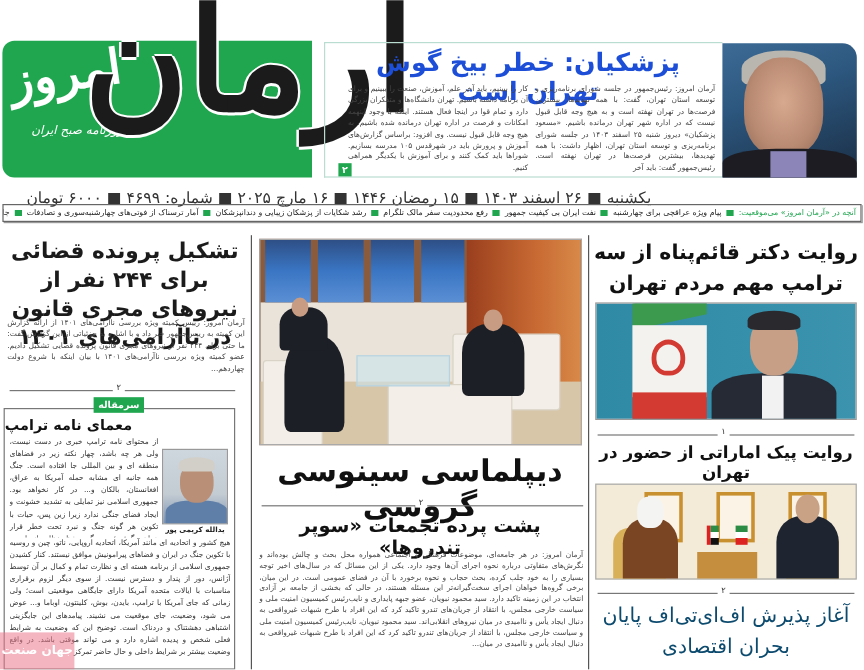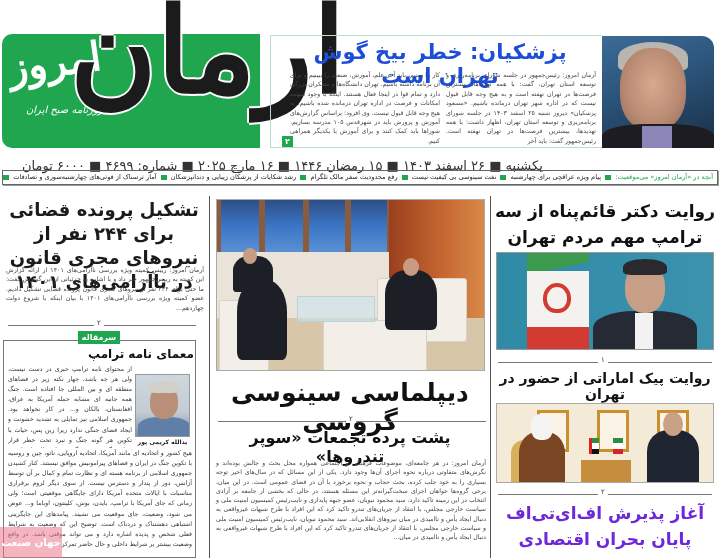--- a/index.html
+++ b/index.html
@@ -32,21 +32,21 @@
   
   .vrule{position:absolute;width:1px;background:#555}
 
   
   .l-title{position:absolute;left:4px;top:198px;width:200px;font-size:18px;line-height:24px;font-weight:bold;color:#1b1b1b;text-align:center;direction:rtl}
   .l-body{position:absolute;left:6px;top:265px;width:198px;font-size:6.3px;line-height:9.4px;color:#444;direction:rtl;text-align:justify}
   .sep{position:absolute;height:1px;background:#777}
   .sep-num{position:absolute;font-size:7px;color:#333;background:#fff;padding:0 3px}
   .ed-box{position:absolute;left:3px;top:340px;width:193px;height:218px;border:1px solid #777}
   .ed-tag{position:absolute;left:78px;top:331px;width:42px;height:13px;background:#1fa64f;color:#fff;font-size:8px;font-weight:bold;text-align:center;line-height:13px}
-  .ed-title{position:absolute;left:4px;top:347px;width:190px;font-size:12px;font-weight:bold;color:#111;text-align:right;direction:rtl}
+  .ed-title{position:absolute;left:4px;top:347px;width:190px;font-size:12px;font-weight:bold;color:#111;text-align:left;direction:rtl}
   .ed-photo{position:absolute;left:135px;top:374px;width:55px;height:63px;background:linear-gradient(180deg,#cfd7de 0%,#c4ccd3 60%,#7b93b3 100%);border:1px solid #999;overflow:hidden}
   .ed-photo .face{position:absolute;left:14px;top:10px;width:28px;height:34px;border-radius:45%;background:#b99077}
   .ed-photo .hair{position:absolute;left:13px;top:6px;width:30px;height:12px;border-radius:50% 50% 20% 20%;background:#d2cfc8}
   .ed-photo .body{position:absolute;left:2px;top:42px;width:52px;height:24px;border-radius:40% 40% 0 0;background:#5f7fa8}
   .ed-cap{position:absolute;left:135px;top:438px;width:55px;font-size:6px;font-weight:bold;text-align:center;direction:rtl;color:#222}
   .ed-text{position:absolute;font-size:6.2px;line-height:10.1px;color:#333;direction:rtl;text-align:justify}
   .watermark{position:absolute;left:0;top:527px;width:62px;height:31px;background:rgba(235,120,140,0.55);color:#fff;font-size:10px;font-weight:bold;line-height:31px;text-align:center;direction:rtl}
 
   
   .m-photo{position:absolute;left:216px;top:199px;width:269px;height:172px;background:#8a5b3c;overflow:hidden;border:1px solid #aaa}
@@ -78,21 +78,21 @@
   .r-photo2{position:absolute;left:496px;top:403px;width:218px;height:80px;background:#f3ead8;border:1px solid #aaa;overflow:hidden}
   .r-photo2 .panel{position:absolute;top:6px;width:32px;height:42px;border:3px solid #c8902f;background:#fbf4e6}
   .r-photo2 .chair{position:absolute;top:36px;width:44px;height:44px;background:#d9b05a;border-radius:30% 30% 5% 5%}
   .r-photo2 .thobe{position:absolute;left:22px;top:28px;width:46px;height:52px;background:#7a4523;border-radius:40% 40% 0 0}
   .r-photo2 .ghutra{position:absolute;left:34px;top:10px;width:22px;height:26px;background:#f4f4f2;border-radius:40%}
   .r-photo2 .suitR{position:absolute;left:150px;top:26px;width:52px;height:54px;background:#1e2530;border-radius:40% 40% 0 0}
   .r-photo2 .headR{position:absolute;left:166px;top:8px;width:20px;height:24px;background:#c9a184;border-radius:50%}
   .r-photo2 .tbl{position:absolute;left:84px;top:56px;width:50px;height:24px;background:#c58e3f}
   .r-photo2 .fl1{position:absolute;left:92px;top:34px;width:10px;height:16px;background:linear-gradient(180deg,#2c8b44 33%,#fff 33% 66%,#111 66%);border-left:3px solid #d22}
   .r-photo2 .fl2{position:absolute;left:116px;top:34px;width:10px;height:16px;background:linear-gradient(180deg,#2c8b44 33%,#fff 33% 66%,#d22 66%)}
-  .r-title3{position:absolute;left:494px;top:500px;width:222px;font-size:17px;line-height:26px;font-weight:bold;color:#6d28d9;text-align:center;direction:rtl}
+  .r-title3{position:absolute;left:494px;top:500px;width:222px;font-size:17px;line-height:26px;font-weight:normal;color:#0c4a6e;text-align:center;direction:rtl}
 </style>
 </head>
 <body>
 
 <div class="mast-green"></div>
 <div class="mast-sub">امروز</div>
 <div class="mast-tag">روزنامه صبح ایران</div>
 <div class="mast-logo">آرمان</div>
 
 <div class="lead-box"></div>
@@ -106,21 +106,21 @@
 <div class="lead-col" style="left:446px;">آرمان امروز: رئیس‌جمهور در جلسه شورای برنامه‌ریزی و توسعه استان تهران، گفت: با همه تهدیدها، بیشترین فرصت‌ها در تهران نهفته است و به هیچ وجه قابل قبول نیست که در اداره شهر تهران درمانده باشیم. «مسعود پزشکیان» دیروز شنبه ۲۵ اسفند ۱۴۰۳ در جلسه شورای برنامه‌ریزی و توسعه استان تهران، اظهار داشت: با همه تهدیدها، بیشترین فرصت‌ها در تهران نهفته است. رئیس‌جمهور گفت: باید آخر</div>
 <div class="lead-col" style="left:290px;">کار را ببینیم، باید آخر علم، آموزش، صنعت را ببینیم و برای آن برنامه داشته باشیم. تهران دانشگاه‌ها و متفکران بزرگی دارد و تمام قوا در اینجا فعال هستند. اینکه با وجود اینهمه امکانات و فرصت در اداره تهران درمانده شده باشیم، به هیچ وجه قابل قبول نیست. وی افزود: براساس گزارش‌های آموزش و پرورش باید در شهرقدس ۱۰۵ مدرسه بسازیم. شوراها باید کمک کنند و برای آموزش با یکدیگر همراهی کنیم.</div>
 <div class="page-badge">۲</div>
 
 <div class="dateline">یکشنبه ■ ۲۶ اسفند ۱۴۰۳ ■ ۱۵ رمضان ۱۴۴۶ ■ ۱۶ مارچ ۲۰۲۵ ■ شماره: ۴۶۹۹ ■ ۶۰۰۰ تومان</div>
 <div class="ticker">
   <span class="t-head">آنچه در «آرمان امروز» می‌موقعیت:</span>
   <span class="sq"></span>
   <span>پیام ویژه عراقچی برای چهارشنبه</span>
   <span class="sq"></span>
-  <span>نفت سینوسی بی کیفیت نیست</span>
+  <span>نفت ایران بی کیفیت جمهور</span>
   <span class="sq"></span>
   <span>رفع محدودیت سفر مالک تلگرام</span>
   <span class="sq"></span>
   <span>رشد شکایات از پزشکان زیبایی و دندانپزشکان</span>
   <span class="sq"></span>
   <span>آمار ترسناک از فوتی‌های چهارشنبه‌سوری و تصادفات</span>
   <span class="sq"></span>
   <span>جامعه نیازمند تغییرات درونی در بهار و...</span>
 </div>
 

